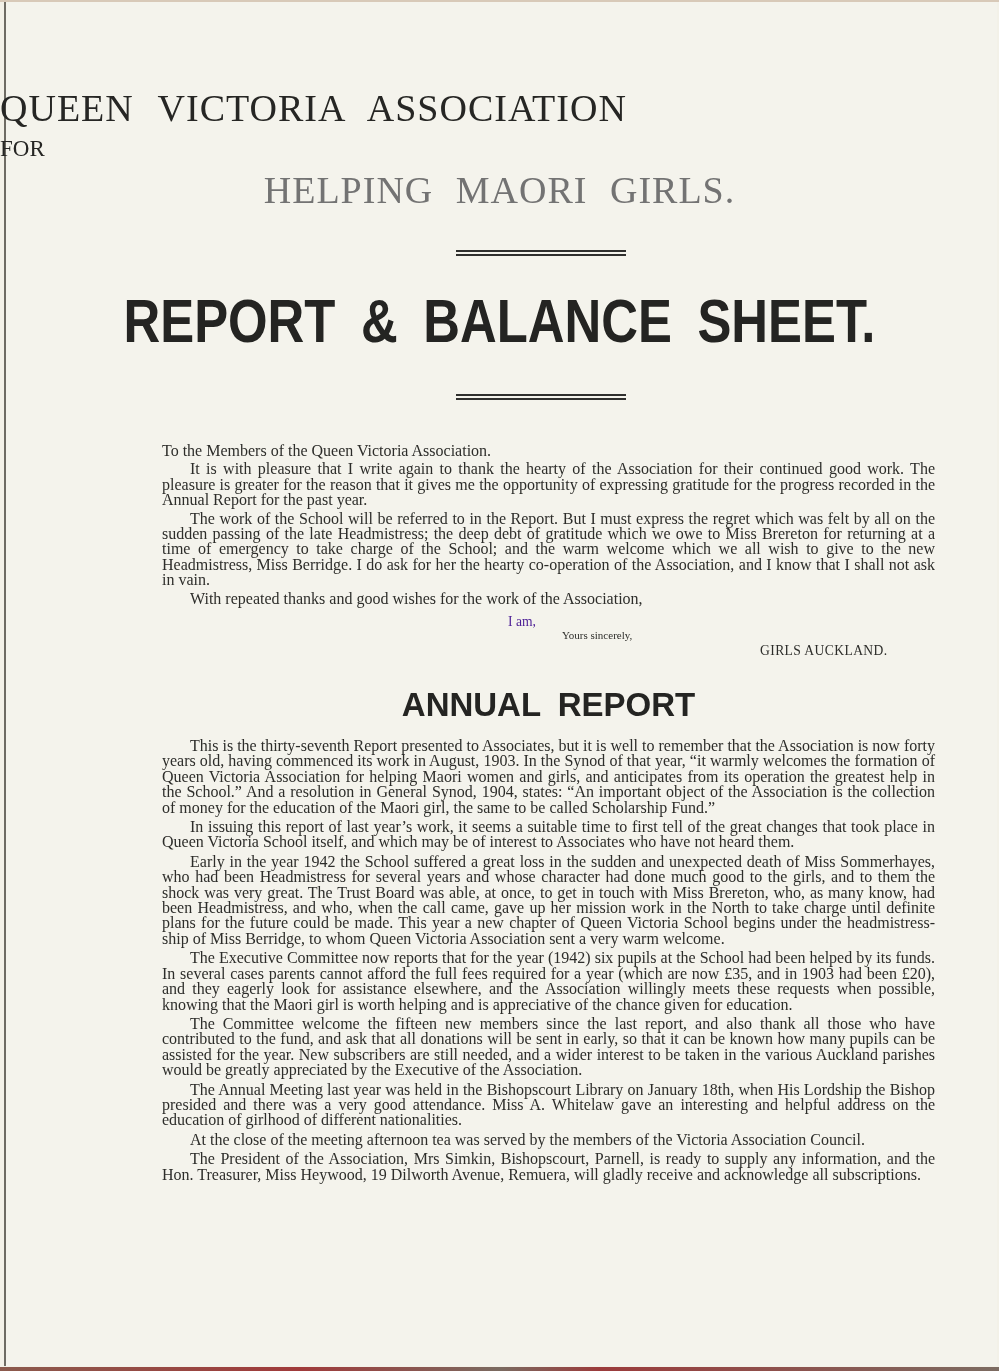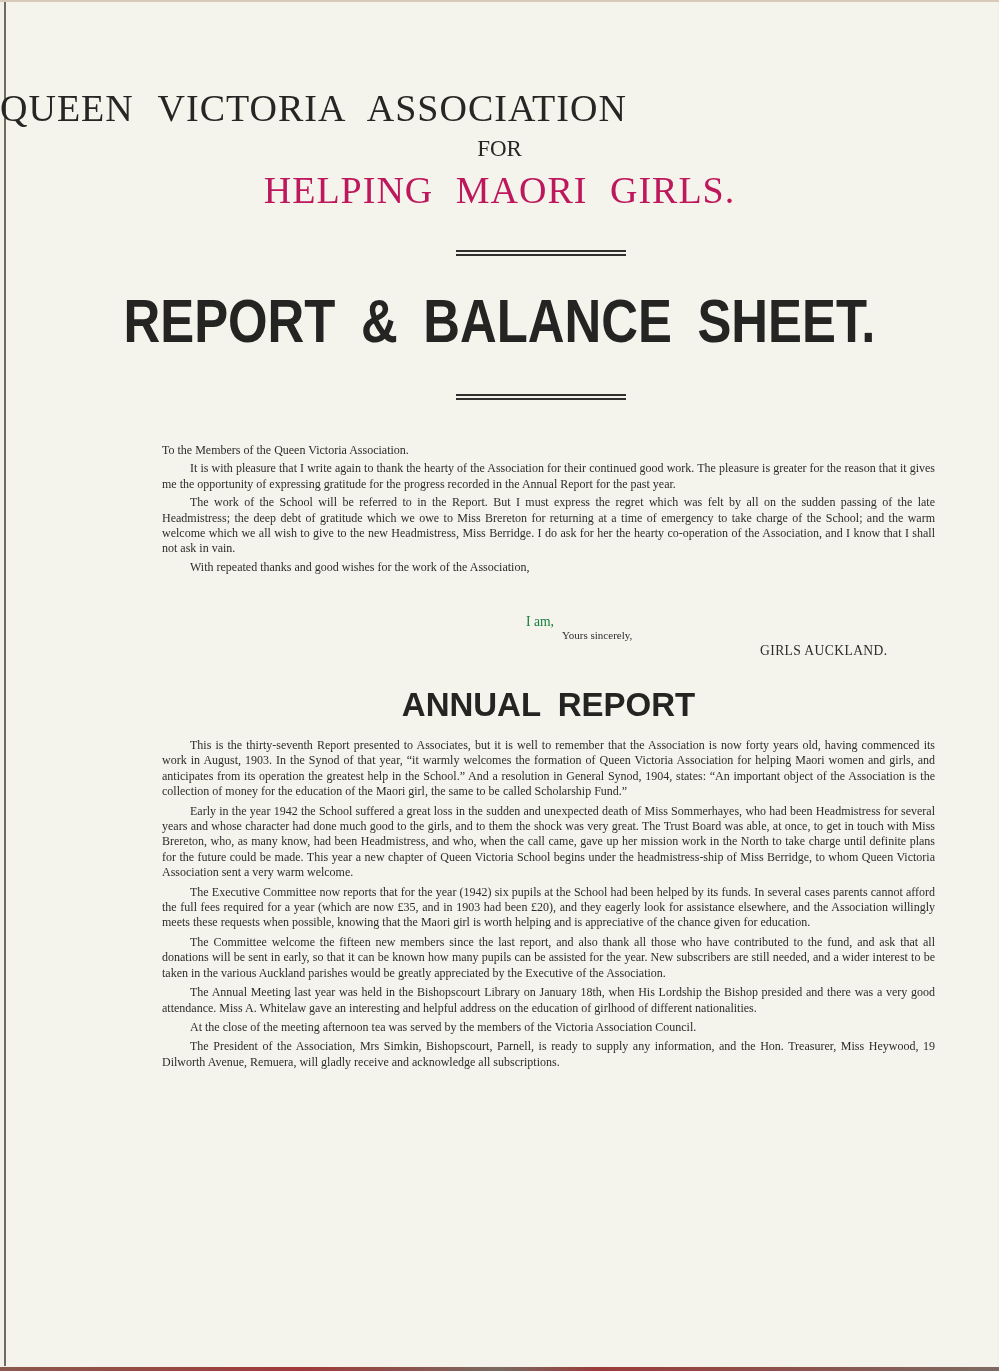--- a/index.html
+++ b/index.html
@@ -23,49 +23,49 @@
     position: absolute; left: 0; top: 0; width: 999px; height: 2px;
     background: #d8c9b8;
   }
   .org-line1 {
     position: absolute; left: 0; width: 999px; top: 86px;
     text-align: left; font-size: 38px; letter-spacing: 1px; word-spacing: 14px;
     color: #262624;
   }
   .org-line2 {
     position: absolute; left: 0; width: 999px; top: 136px;
-    text-align: center; font-size: 23px; color: #262624; font-family: Liberation Serif, serif;
+    font-size: 23px; color: #262624; font-family: Liberation Serif, serif;
   }
   .org-line3 {
     position: absolute; left: 0; width: 999px; top: 168px;
     text-align: center; font-size: 38px; letter-spacing: 1px; word-spacing: 12px;
-    color: #be185d;
+    color: #737373;
   }
   .rule {
     position: absolute; left: 456px; width: 170px; height: 6px;
     border-top: 2px solid #2f2f2d; border-bottom: 2px solid #2f2f2d;
     box-sizing: border-box;
   }
   .main-title {
     position: absolute; left: 0; width: 999px; top: 285px;
     text-align: center;
     font-family: "Liberation Sans Narrow", "Liberation Sans", "DejaVu Sans", sans-serif;
     font-weight: bold; font-size: 62px; letter-spacing: 0px; word-spacing: 14px;
     transform: scaleX(0.82); transform-origin: center;
     color: #242422;
   }
   .text-block {
     position: absolute; left: 162px; width: 773px;
-    font-size: 12px; line-height: 15.4px; text-align: justify;
+    font-size: 16px; line-height: 15.4px; text-align: justify;
     color: #2d2d2a;
   }
   .text-block p { margin: 0 0 3px 0; text-indent: 28px; }
   .text-block p.noindent { text-indent: 0; }
   .letter { top: 443px; }
-  .sig-iam { position: absolute; left: 508px; top: 614px; font-size: 13.6px; color:#15803d;margin-left:18px; }
+  .sig-iam { position: absolute; left: 508px; top: 614px; font-size: 13.6px; color:#4c1d95; }
   .sig-yours { position: absolute; left: 562px; top: 629px; font-size: 11px; color:#2d2d2a; }
   .sig-name { position: absolute; left: 760px; top: 643px; font-size: 13.6px; letter-spacing: 0.4px; color:#2d2d2a; }
   .section-title {
     position: absolute; left: 0; width: 1097px; top: 686px;
     text-align: center;
     font-family: "Liberation Sans", "DejaVu Sans", sans-serif;
     font-weight: bold; font-size: 33px; word-spacing: 8px;
     color: #242422;
   }
   .report { top: 738px; }
@@ -95,20 +95,21 @@
   <p>With repeated thanks and good wishes for the work of the Association,</p>
 </div>
 <div class="sig-iam">I am,</div>
 <div class="sig-yours">Yours sincerely,</div>
 <div class="sig-name">GIRLS AUCKLAND.</div>
 
 <div class="section-title">ANNUAL REPORT</div>
 
 <div class="text-block report">
   <p>This is the thirty-seventh Report presented to Associates, but it is well to remember that the Association is now forty years old, having commenced its work in August, 1903. In the Synod of that year, “it warmly welcomes the formation of Queen Victoria Association for helping Maori women and girls, and anticipates from its operation the greatest help in the School.” And a resolution in General Synod, 1904, states: “An important object of the Association is the collection of money for the education of the Maori girl, the same to be called Scholarship Fund.”</p>
+  <p>In issuing this report of last year’s work, it seems a suitable time to first tell of the great changes that took place in Queen Victoria School itself, and which may be of interest to Associates who have not heard them.</p>
   <p>Early in the year 1942 the School suffered a great loss in the sudden and unexpected death of Miss Sommerhayes, who had been Headmistress for several years and whose character had done much good to the girls, and to them the shock was very great. The Trust Board was able, at once, to get in touch with Miss Brereton, who, as many know, had been Headmistress, and who, when the call came, gave up her mission work in the North to take charge until definite plans for the future could be made. This year a new chapter of Queen Victoria School begins under the headmistress-ship of Miss Berridge, to whom Queen Victoria Association sent a very warm welcome.</p>
   <p>The Executive Committee now reports that for the year (1942) six pupils at the School had been helped by its funds. In several cases parents cannot afford the full fees required for a year (which are now £35, and in 1903 had been £20), and they eagerly look for assistance elsewhere, and the Association willingly meets these requests when possible, knowing that the Maori girl is worth helping and is appreciative of the chance given for education.</p>
   <p>The Committee welcome the fifteen new members since the last report, and also thank all those who have contributed to the fund, and ask that all donations will be sent in early, so that it can be known how many pupils can be assisted for the year. New subscribers are still needed, and a wider interest to be taken in the various Auckland parishes would be greatly appreciated by the Executive of the Association.</p>
   <p>The Annual Meeting last year was held in the Bishopscourt Library on January 18th, when His Lordship the Bishop presided and there was a very good attendance. Miss A. Whitelaw gave an interesting and helpful address on the education of girlhood of different nationalities.</p>
   <p>At the close of the meeting afternoon tea was served by the members of the Victoria Association Council.</p>
   <p>The President of the Association, Mrs Simkin, Bishopscourt, Parnell, is ready to supply any information, and the Hon. Treasurer, Miss Heywood, 19 Dilworth Avenue, Remuera, will gladly receive and acknowledge all subscriptions.</p>
 </div>
 
 <div class="bottom-edge"></div>
 

